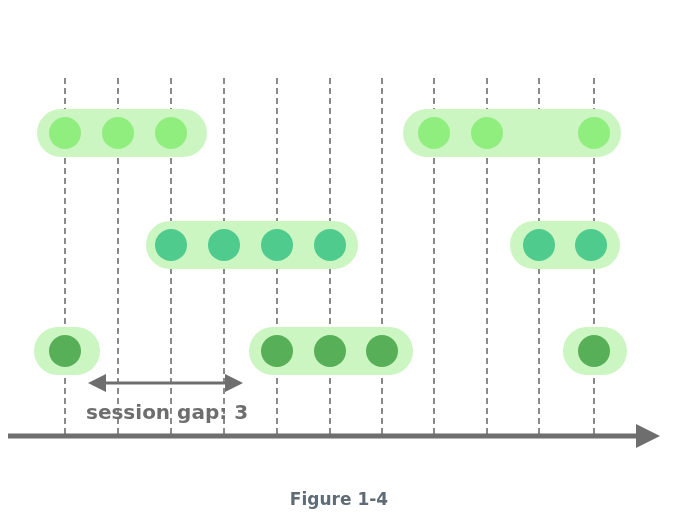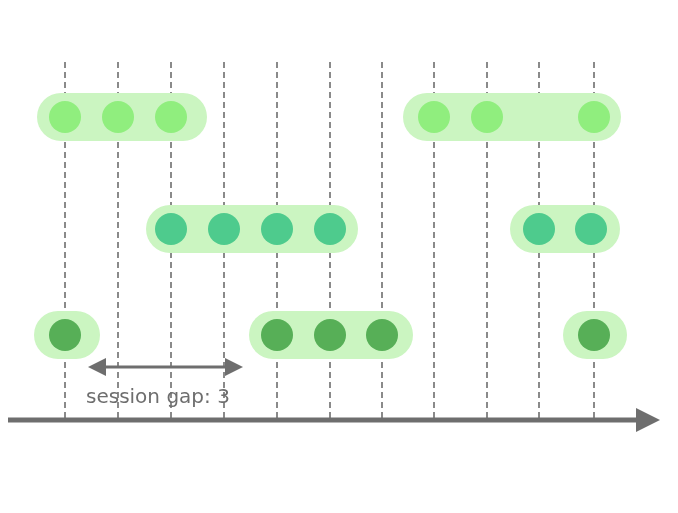--- a/index.html
+++ b/index.html
@@ -9,23 +9,24 @@
   }
   body {
     width: 678px;
     height: 513px;
     position: relative;
     overflow: hidden;
     font-family: "DejaVu Sans", sans-serif;
   }
   #figure-root {
     position: absolute;
-    left: 0; top: 0;
+    left: 0; top: 16px;
     width: 678px;
     height: 433px;
+    font-weight: bold;
   }
   .layer {
     position: absolute;
     left: 0; top: 0;
     width: 678px;
     height: 513px;
   }
   
   .gridline {
     position: absolute;
@@ -129,14 +130,15 @@
   </svg>
 
   <svg id="gap-annotation-arrow" width="678" height="513" viewBox="0 0 678 513" style="left:0; top:0;">
     <line id="gap-arrow-line" x1="96" y1="367" x2="235" y2="367" stroke="#6e6e6e" stroke-width="3"></line>
     <polygon id="gap-arrow-left" points="88,367 106,358 106,376" fill="#6e6e6e"></polygon>
     <polygon id="gap-arrow-right" points="243,367 225,358 225,376" fill="#6e6e6e"></polygon>
   </svg>
 
   <div id="gap-annotation-label" style="left: 86px; top: 384px; color: rgb(110, 110, 110);">session gap: 3</div>
 
+  <div id="figure-caption" style="top: 473px;">Figure 1-4</div>
 
 </div>
 
 </body></html>

